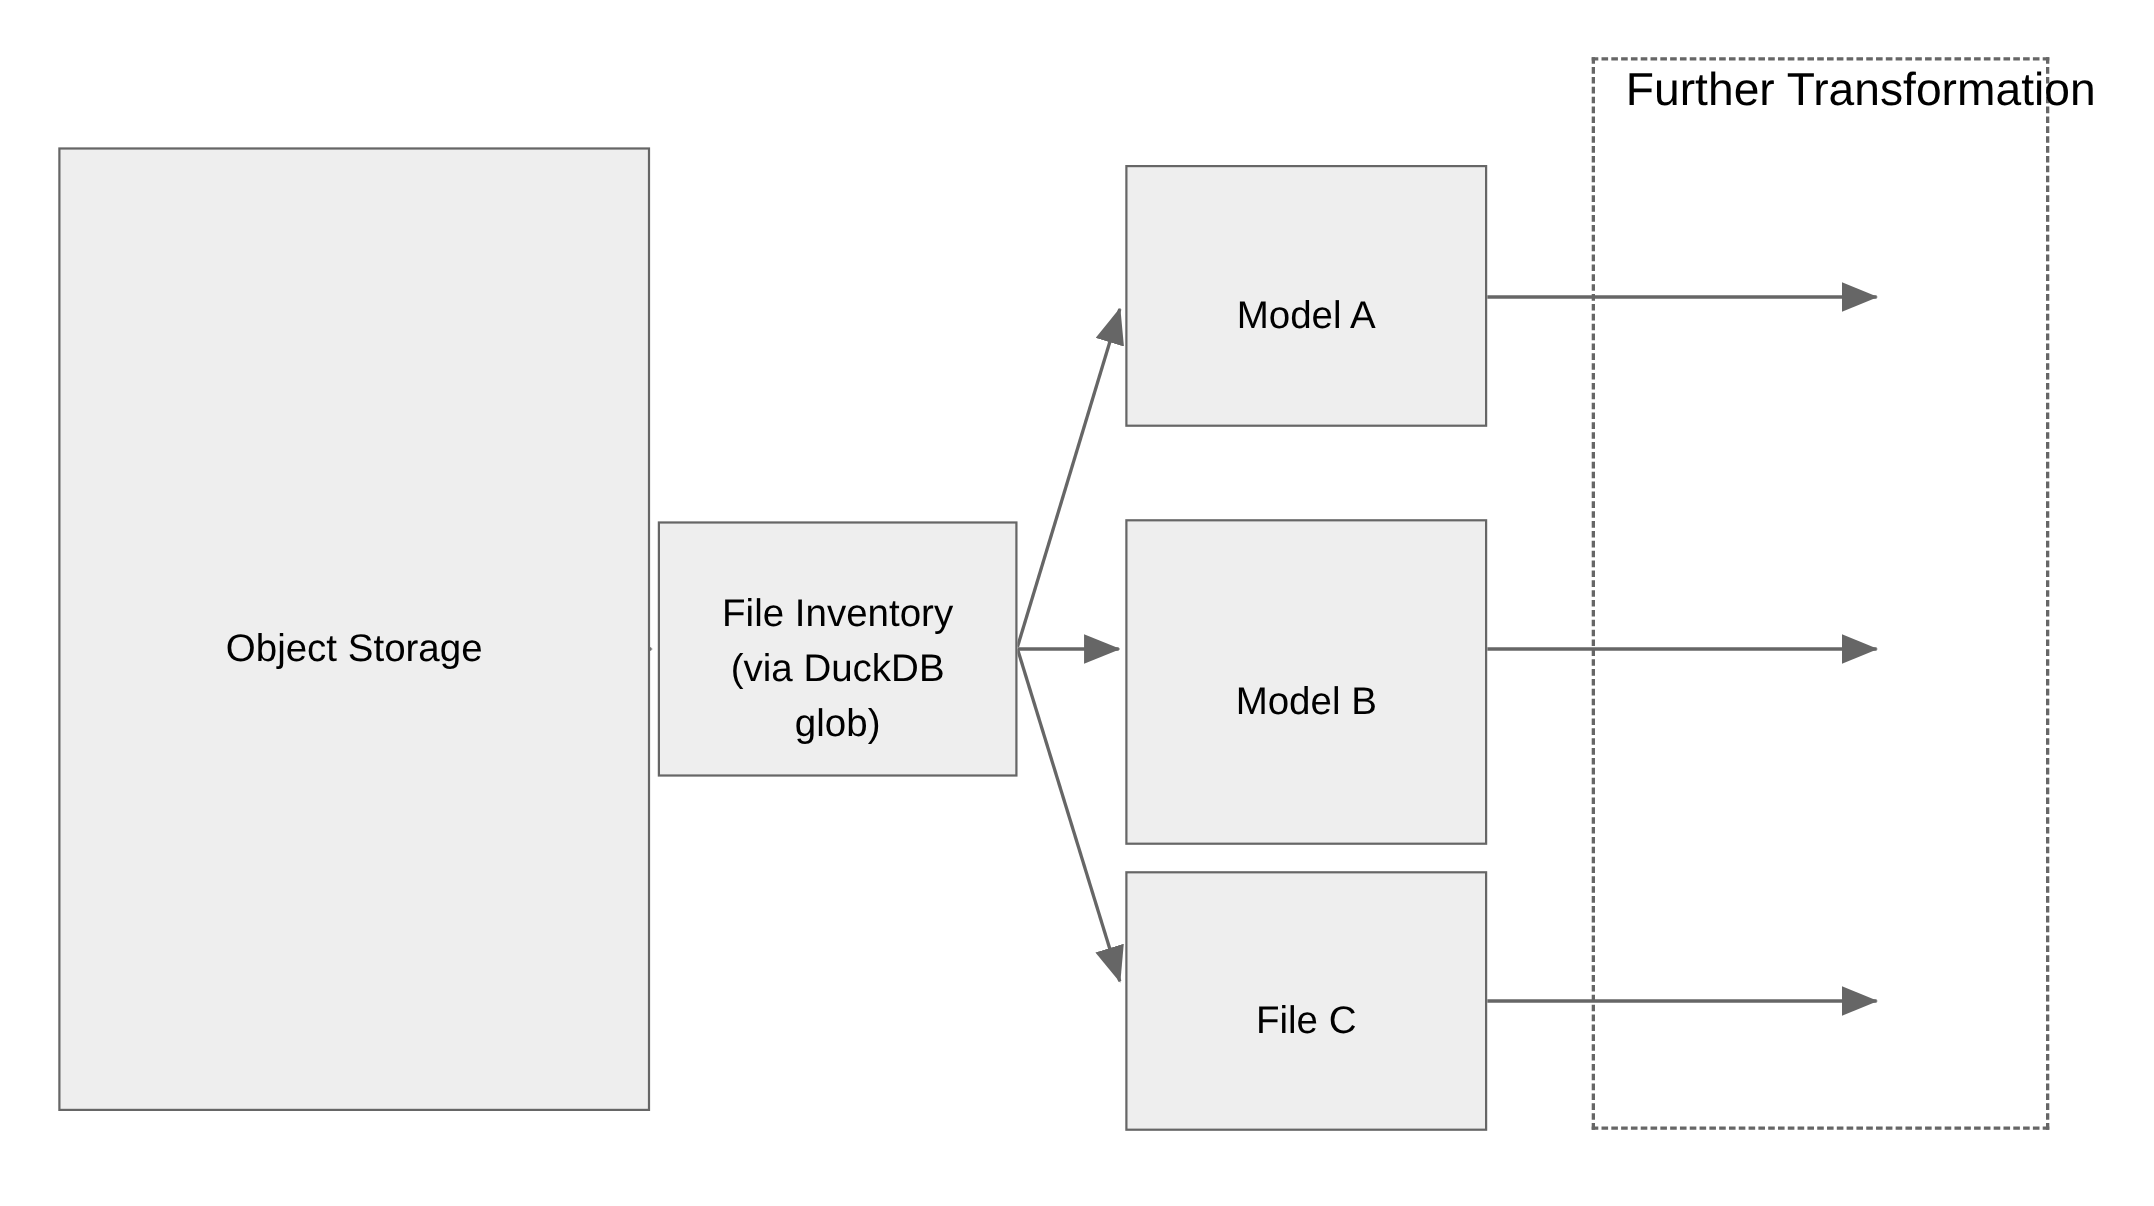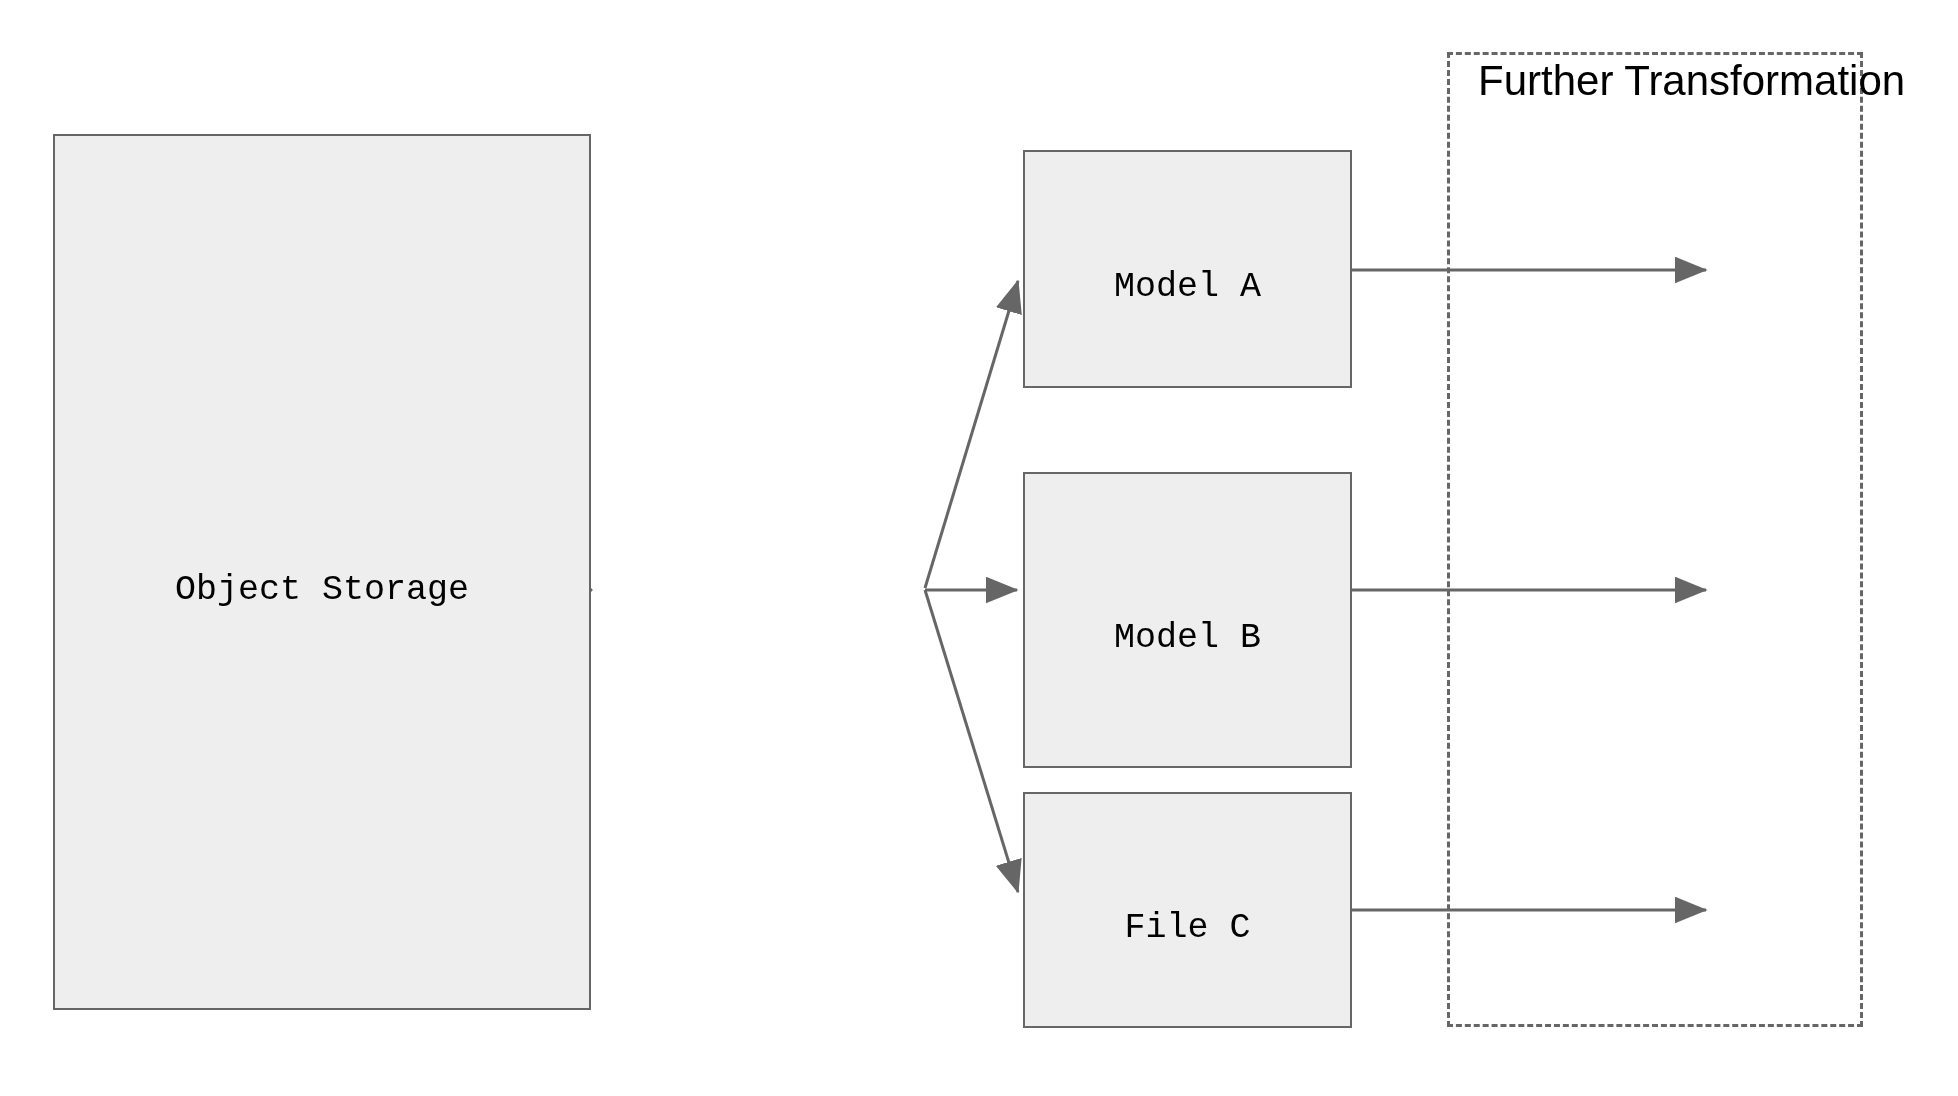--- a/index.html
+++ b/index.html
@@ -29,21 +29,21 @@
     position: absolute;
     box-sizing: border-box;
     background: #eeeeee;
     border: 2px solid #666666;
     display: flex;
     align-items: center;
     justify-content: center;
     text-align: center;
   }
   .node-label {
-    font-family: Liberation Mono, monospace;
+    font-family: Liberation Sans, sans-serif;
     font-size: 35px;
     line-height: 50px;
     color: #000000;
     white-space: pre-line;
     padding: 0 8px;
     margin-top: 36px;
   }
   .group-box {
     position: absolute;
     box-sizing: border-box;
@@ -94,20 +94,25 @@
 
     <line x1="1352" y1="590" x2="1706" y2="590" stroke="#666666" stroke-width="3" marker-end="url(#arrowhead)"></line>
 
     <line x1="1352" y1="910" x2="1706" y2="910" stroke="#666666" stroke-width="3" marker-end="url(#arrowhead)"></line>
   </svg>
 
   <div class="node-box" id="node-object-storage">
     <span class="node-label">Object Storage</span>
   </div>
 
+  <div class="node-box" id="node-file-inventory">
+    <span class="node-label">File Inventory
+(via DuckDB
+glob)</span>
+  </div>
 
   <div class="node-box" id="node-model-a">
     <span class="node-label">Model A</span>
   </div>
 
   <div class="node-box" id="node-model-b">
     <span class="node-label">Model B</span>
   </div>
 
   <div class="node-box" id="node-model-c">

